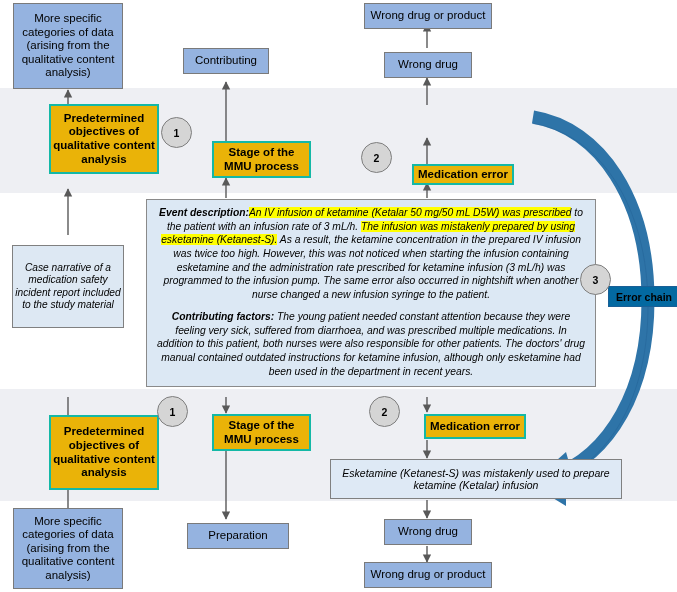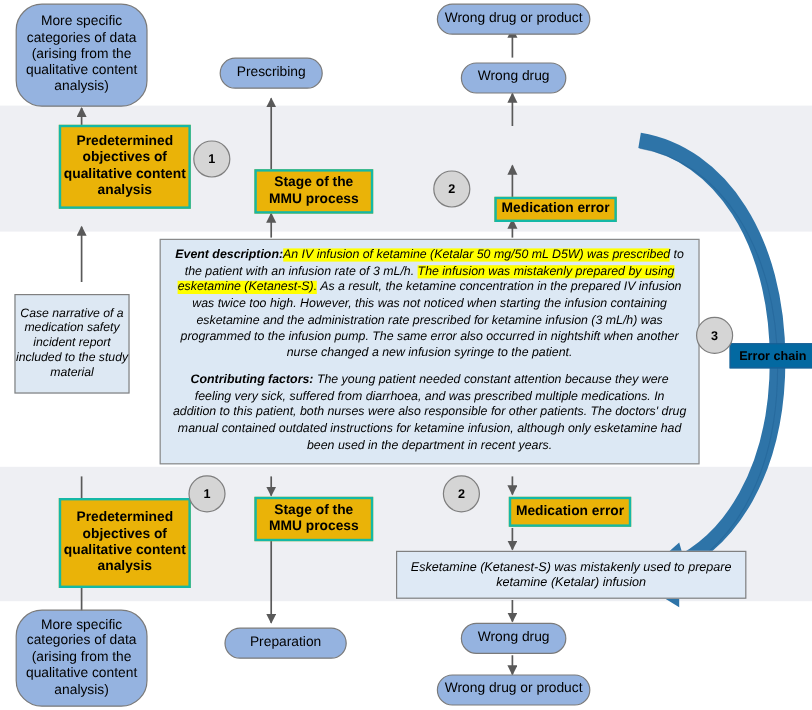--- a/index.html
+++ b/index.html
@@ -40,21 +40,20 @@
     align-items: center;
     justify-content: center;
     text-align: center;
     border: 1px solid #7a7a7a;
     line-height: 1.18;
   }
   .node-light {
     background: #95b3e0;
     color: #000000;
     font-size: 11.5px;
-    border-radius: 22px;
   }
   .node-dark {
     background: #eab308;
     color: #000000;
     font-weight: bold;
     font-size: 11.5px;
     border: 2px solid #14b8a6;
     margin-left: 36px;
   }
   .node-pale {
@@ -83,21 +82,21 @@
     align-items: center;
     justify-content: center;
     font-size: 10.5px;
     font-weight: bold;
     color: #000;
     z-index: 5;
   }
 
   #event-box {
     position: absolute;
-    left: 133px;
+    left: 146px;
     top: 199px;
     width: 450px;
     height: 188px;
     box-sizing: border-box;
     background: #dce8f4;
     border: 1px solid #8a8a8a;
     padding: 6px 10px 6px 10px;
     font-style: italic;
     font-size: 10.3px;
     line-height: 1.33;
@@ -194,21 +193,21 @@
 
   <div class="node node-light" style="left:13px; top:3px; width:110px; height:86px;">
     <span>More specific categories of data (arising from the qualitative content analysis)</span>
   </div>
 
   <div class="node node-dark" style="left:13px; top:104px; width:110px; height:70px;">
     <span>Predetermined objectives of qualitative content analysis</span>
   </div>
 
   <div class="node node-light" style="left:183px; top:48px; width:86px; height:26px;">
-    <span>Prescribing</span>
+    <span>Contributing</span>
   </div>
 
   <div class="badge" style="left:161px; top:117px;">
     <span>1</span>
   </div>
   <div class="node node-dark" style="left:176px; top:141px; width:99px; height:37px;">
     <span>Stage of the MMU process</span>
   </div>
 
   <div class="node node-light" style="left:364px; top:3px; width:128px; height:26px;">
@@ -220,21 +219,21 @@
   </div>
 
 
   <div class="badge" style="left:361px; top:142px;">
     <span>2</span>
   </div>
   <div class="node node-dark" style="left:376px; top:164px; width:102px; height:21px;">
     <span>Medication error</span>
   </div>
 
-  <div class="node node-pale-narrative" style="left:12px; top:245px; width:96px; height:83px; font-size:10.2px;">
+  <div class="node node-pale-narrative" style="left:12px; top:245px; width:112px; height:83px; font-size:10.2px;">
     <span>Case narrative of a medication safety incident report included to the study material</span>
   </div>
 
   <div id="event-box">
     <p>
       <span class="lead">Event description:</span><span class="hl">An IV infusion of ketamine (Ketalar 50 mg/50 mL D5W) was prescribed</span><span> to the patient with an infusion rate of 3 mL/h. </span><span class="hl">The infusion was mistakenly prepared by using esketamine (Ketanest-S).</span><span> As a result, the ketamine concentration in the prepared IV infusion was twice too high. However, this was not noticed when starting the infusion containing esketamine and the administration rate prescribed for ketamine infusion (3 mL/h) was programmed to the infusion pump. The same error also occurred in nightshift when another nurse changed a new infusion syringe to the patient.</span>
     </p>
     <p class="second">
       <span class="lead">Contributing factors:</span><span> The young patient needed constant attention because they were feeling very sick, suffered from diarrhoea, and was prescribed multiple medications. In addition to this patient, both nurses were also responsible for other patients. The doctors' drug manual contained outdated instructions for ketamine infusion, although only esketamine had been used in the department in recent years.</span>
     </p>

